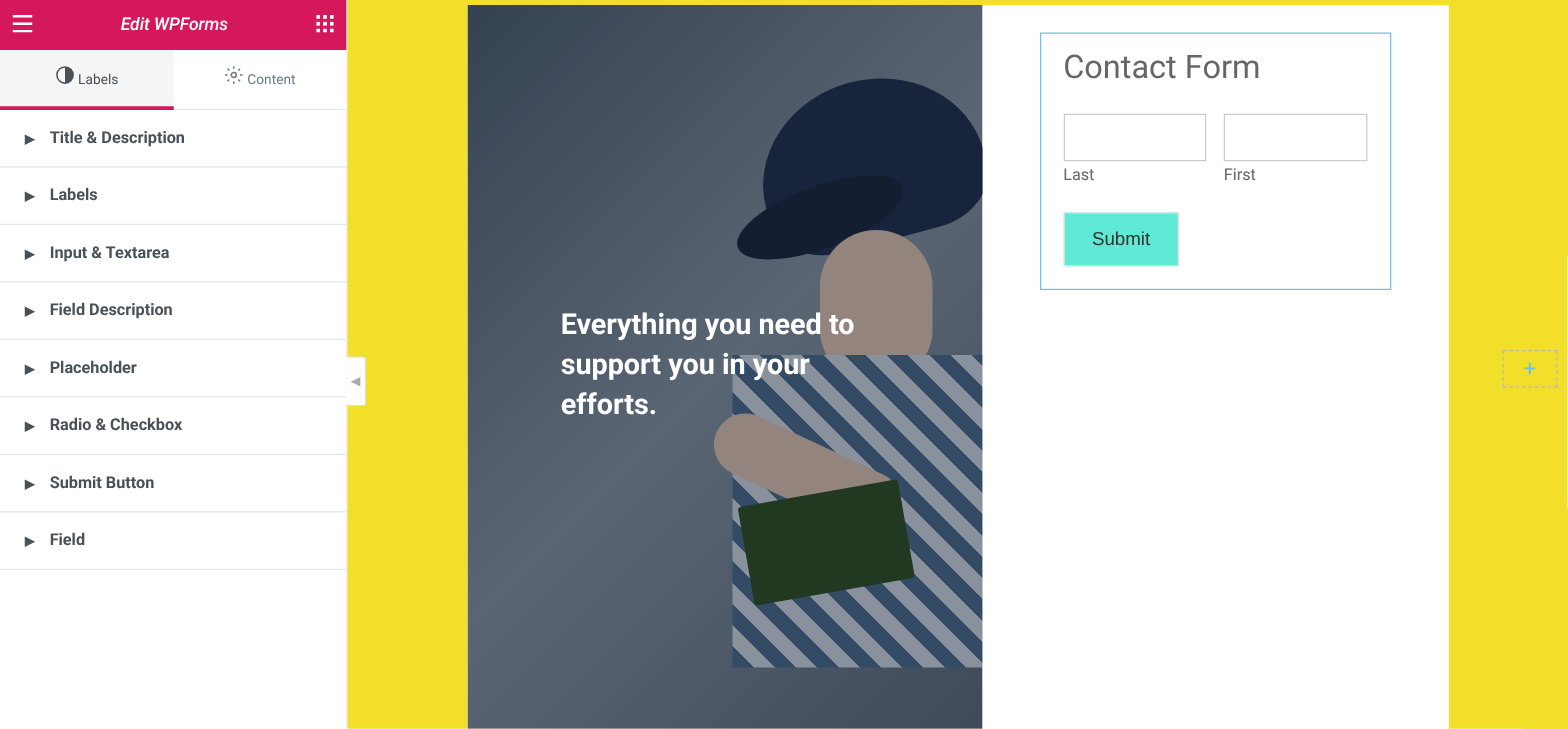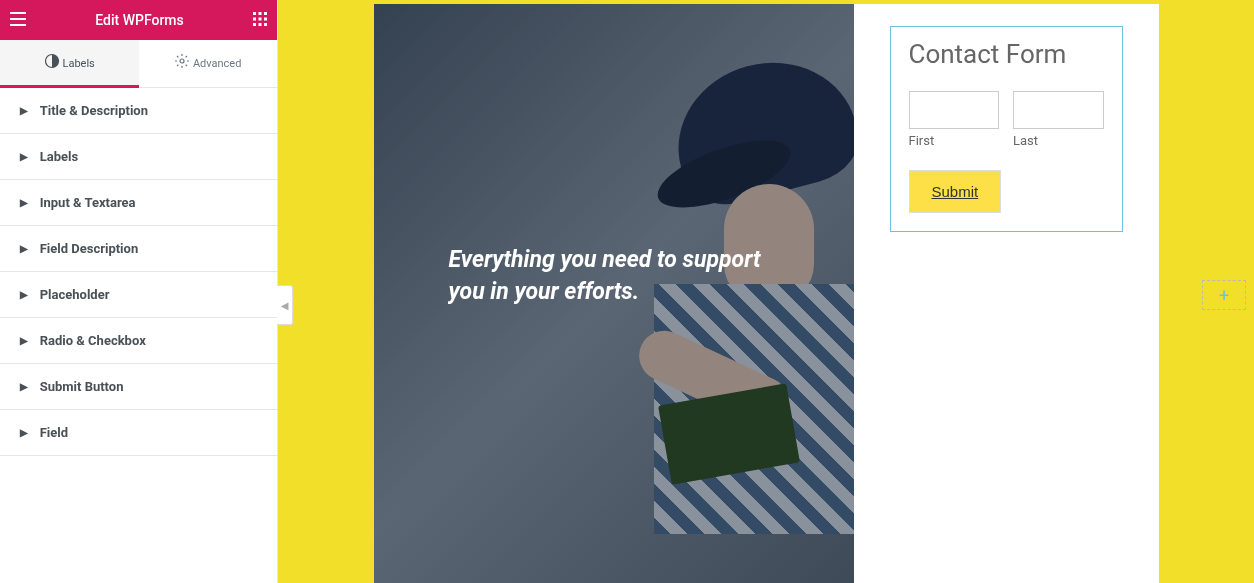--- a/index.html
+++ b/index.html
@@ -4,64 +4,64 @@
 <style>
 * { box-sizing: border-box; margin: 0; padding: 0; }
 body { font-family: -apple-system, BlinkMacSystemFont, "Segoe UI", Roboto, Arial, sans-serif; font-size: 13px; color: #333; background: #fff; overflow: hidden; }
 
 .app { display: flex; width: 1254px; height: 583px; position: relative; }
 
 
 .sidebar { width: 278px; background: #fff; display: flex; flex-direction: column; border-right: 1px solid #e6e6e6; position: relative; }
 .sidebar-header { height: 40px; background: #d5185b; display: flex; align-items: center; justify-content: space-between; padding: 0 10px; }
 .hamburger { color: #fff; font-size: 16px; cursor: pointer; }
-.sidebar-title { color: #fff; font-weight: 500; font-size: 14px; }
+.sidebar-title { color: #fff; font-weight: 500; font-size: 14px; font-style: italic; }
 .grid-icon { color: #fff; font-size: 16px; cursor: pointer; }
 
 .tabs { display: flex; background: #fff; border-bottom: 1px solid #e6e6e6; }
 .tab { flex: 1; text-align: center; padding: 12px 0 10px; cursor: pointer; position: relative; color: #6d7882; font-size: 11px; }
 .tab.active { background: #f5f5f5; color: #495157; }
 .tab.active::after { content: ''; position: absolute; bottom: -1px; left: 0; right: 0; height: 3px; background: #d5185b; }
 .tab-icon { display: block; font-size: 18px; margin-bottom: 4px; color: #6d7882; }
 
 .sections { flex: 1; overflow-y: auto; }
 .section { padding: 15px 20px; border-bottom: 1px solid #e6e6e6; display: flex; align-items: center; cursor: pointer; font-size: 13px; font-weight: 700; color: #495157; }
 .section-caret { margin-right: 12px; font-size: 10px; }
 
 .collapse-handle { position: absolute; right: -16px; top: 285px; z-index: 50; }
 .collapse-btn { width: 16px; height: 40px; background: #fff; border: 1px solid #ddd; border-left: none; display: flex; align-items: center; justify-content: center; cursor: pointer; color: #aaa; font-size: 10px; border-radius: 0 3px 3px 0; }
 
 
 .canvas { flex: 1; background: #f1df2a; display: flex; justify-content: center; align-items: flex-start; position: relative; padding-top: 4px; }
 .content-wrap { display: flex; width: 785px; background: #fff; height: 100%; position: relative; }
 
-.hero { width: 480px; position: relative; overflow: hidden; font-style: italic; }
+.hero { width: 412px; position: relative; overflow: hidden; }
 .hero-bg { position: absolute; inset: 0; background: linear-gradient(135deg, #4a5a6a 0%, #6b7885 25%, #8a96a3 50%, #5a6875 100%); }
 .hero-overlay { position: absolute; inset: 0; background: rgba(20, 30, 45, 0.4); }
 .hero-person { position: absolute; top: 60px; right: -40px; width: 300px; height: 450px; }
 .cap { position: absolute; top: 0; left: 80px; width: 180px; height: 130px; background: #1a2845; border-radius: 90px 90px 50px 50px / 80px 80px 40px 40px; transform: rotate(-15deg); }
 .cap-brim { position: absolute; top: 85px; left: 60px; width: 140px; height: 50px; background: #141f35; border-radius: 70px / 25px; transform: rotate(-20deg); }
 .face { position: absolute; top: 120px; left: 130px; width: 90px; height: 120px; background: #e8c9b5; border-radius: 45px 45px 40px 40px; }
 .shirt { position: absolute; top: 220px; left: 60px; width: 200px; height: 250px; background: repeating-linear-gradient(45deg, #4a6a8a 0, #4a6a8a 12px, #d8dfe6 12px, #d8dfe6 24px); }
 .arm { position: absolute; top: 290px; left: 40px; width: 160px; height: 50px; background: #e8c9b5; border-radius: 25px; transform: rotate(25deg); }
 .board { position: absolute; top: 330px; left: 70px; width: 130px; height: 80px; background: #2a4a1a; border-radius: 3px; transform: rotate(-10deg); }
 .hero-text { position: absolute; top: 240px; left: 0; width: 100%; padding: 0 75px; color: #fff; font-weight: 700; font-size: 23px; line-height: 1.4; z-index: 5; text-align: left; }
 
-.form-panel { flex: 1; background: #fff; padding: 22px 36px; }
+.form-panel { flex: 1; background: #fff; padding: 22px 46px; }
 .form-box { border: 1px solid #6ec1e4; padding: 12px 18px 18px; }
 .form-title { font-size: 26px; font-weight: 400; color: #666; margin-bottom: 22px; }
 .form-row { margin-bottom: 14px; }
 .field-label { font-size: 15px; font-weight: 700; color: #333; margin-bottom: 6px; display: block; }
 .required { color: #ff0000; font-weight: 400; }
 .name-fields { display: flex; gap: 14px; }
 .name-col { flex: 1; }
 .text-input { width: 100%; height: 38px; border: 1px solid #ccc; padding: 0 8px; font-size: 14px; }
 .sub-label { font-size: 13px; color: #666; margin-top: 4px; display: block; }
 .textarea { width: 100%; height: 118px; border: 1px solid #ccc; padding: 8px; font-size: 14px; resize: both; }
-.submit-btn { background: #fde047; border: 1px solid #ddd; padding: 12px 22px; font-size: 15px; color: #333; cursor: pointer; margin-top: 8px; text-decoration: underline; }
+.submit-btn { background: #5eead4; border: 1px solid #ddd; padding: 12px 22px; font-size: 15px; color: #333; cursor: pointer; margin-top: 8px; }
 
 
 .add-zone { position: absolute; top: 280px; width: 44px; height: 30px; border: 1px dashed #bbb; display: flex; align-items: center; justify-content: center; color: #999; cursor: pointer; }
 .add-zone.left { left: 314px; }
 .add-zone.right { right: 8px; }
 .add-plus { font-size: 18px; color: #6ec1e4; }
 
 
 .ico { display: inline-block; vertical-align: middle; }
 </style>
@@ -103,21 +103,21 @@
         </span>
         <span>Labels</span>
       </div>
       <div class="tab">
         <span class="tab-icon ico">
           <svg width="16" height="16" viewBox="0 0 16 16">
               <circle cx="8" cy="8" r="2" fill="none" stroke="#6d7882" stroke-width="1.2"></circle>
               <path d="M8 1v2M8 13v2M1 8h2M13 8h2M3 3l1.4 1.4M11.6 11.6L13 13M13 3l-1.4 1.4M4.4 11.6L3 13" stroke="#6d7882" stroke-width="1.2"></path>
             </svg>
         </span>
-        <span>Advanced</span>
+        <span>Content</span>
       </div>
     </div>
 
     <div class="sections">
       <div class="section">
         <span class="section-caret ico">▶</span>
         <span>Title &amp; Description</span>
       </div>
       <div class="section">
         <span class="section-caret ico">▶</span>
@@ -179,25 +179,25 @@
       </div>
 
       <div class="form-panel">
         <div class="form-box">
           <h2 class="form-title">Contact Form</h2>
 
           <div class="form-row">
             <div class="name-fields">
               <div class="name-col">
                 <input class="text-input" type="text" style="">
-                <span class="sub-label">First</span>
+                <span class="sub-label">Last</span>
               </div>
               <div class="name-col">
                 <input class="text-input" type="text" style="">
-                <span class="sub-label">Last</span>
+                <span class="sub-label">First</span>
               </div>
             </div>
           </div>
 
 
 
           <button class="submit-btn">Submit</button>
         </div>
       </div>
 

